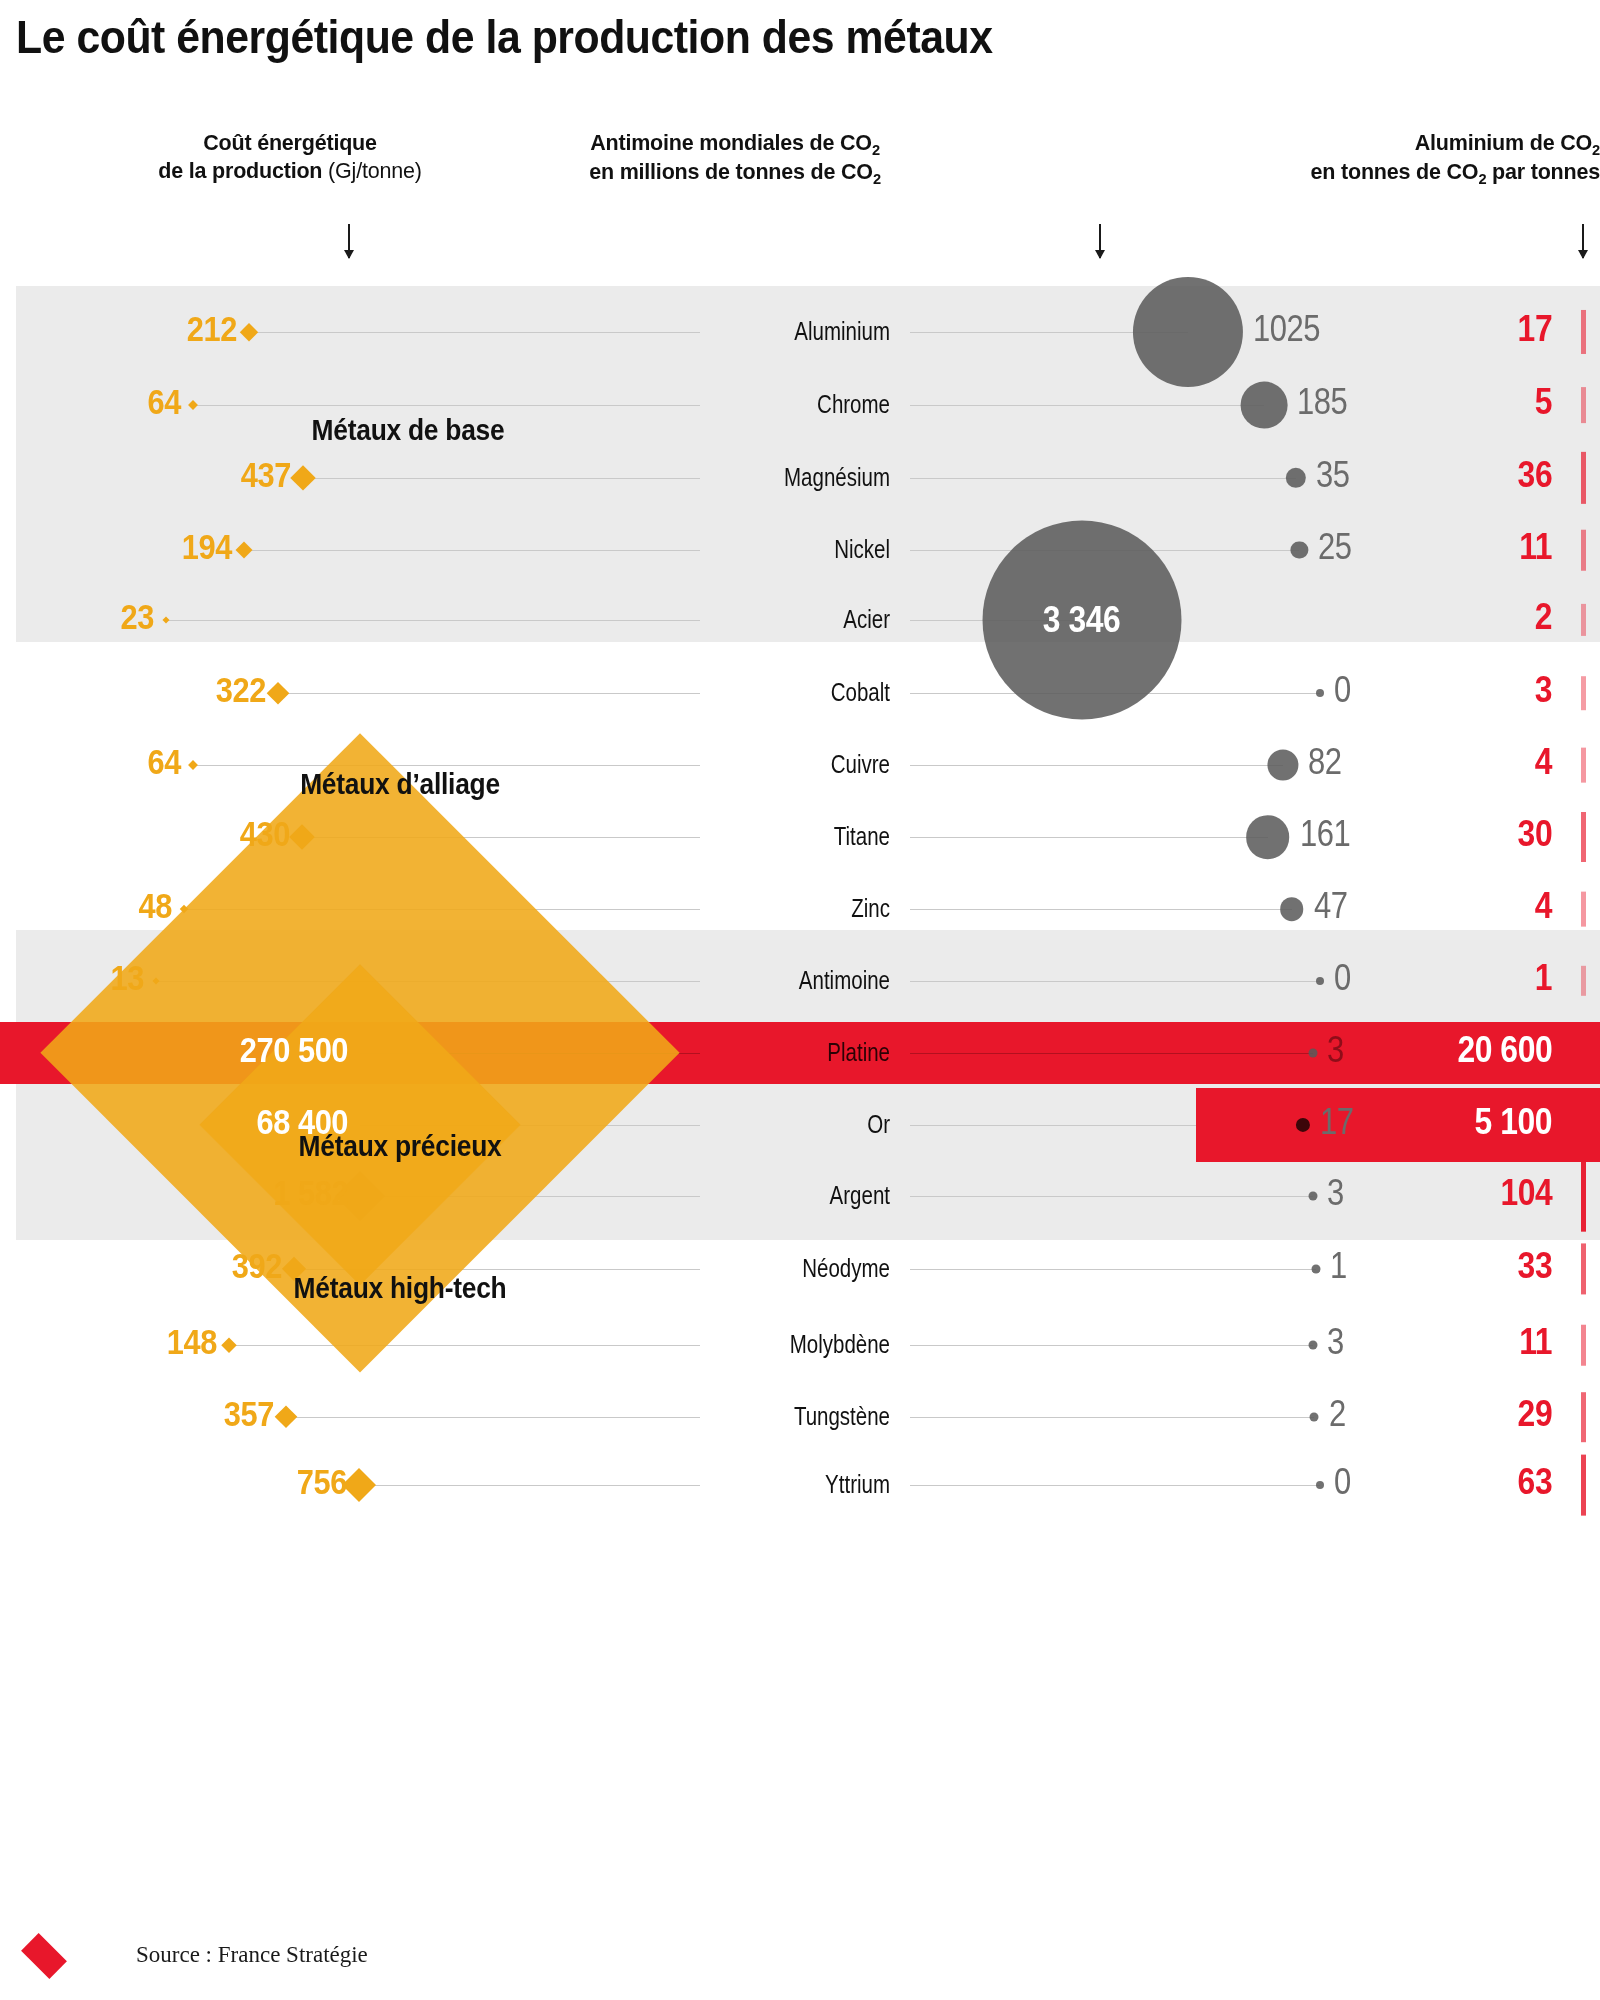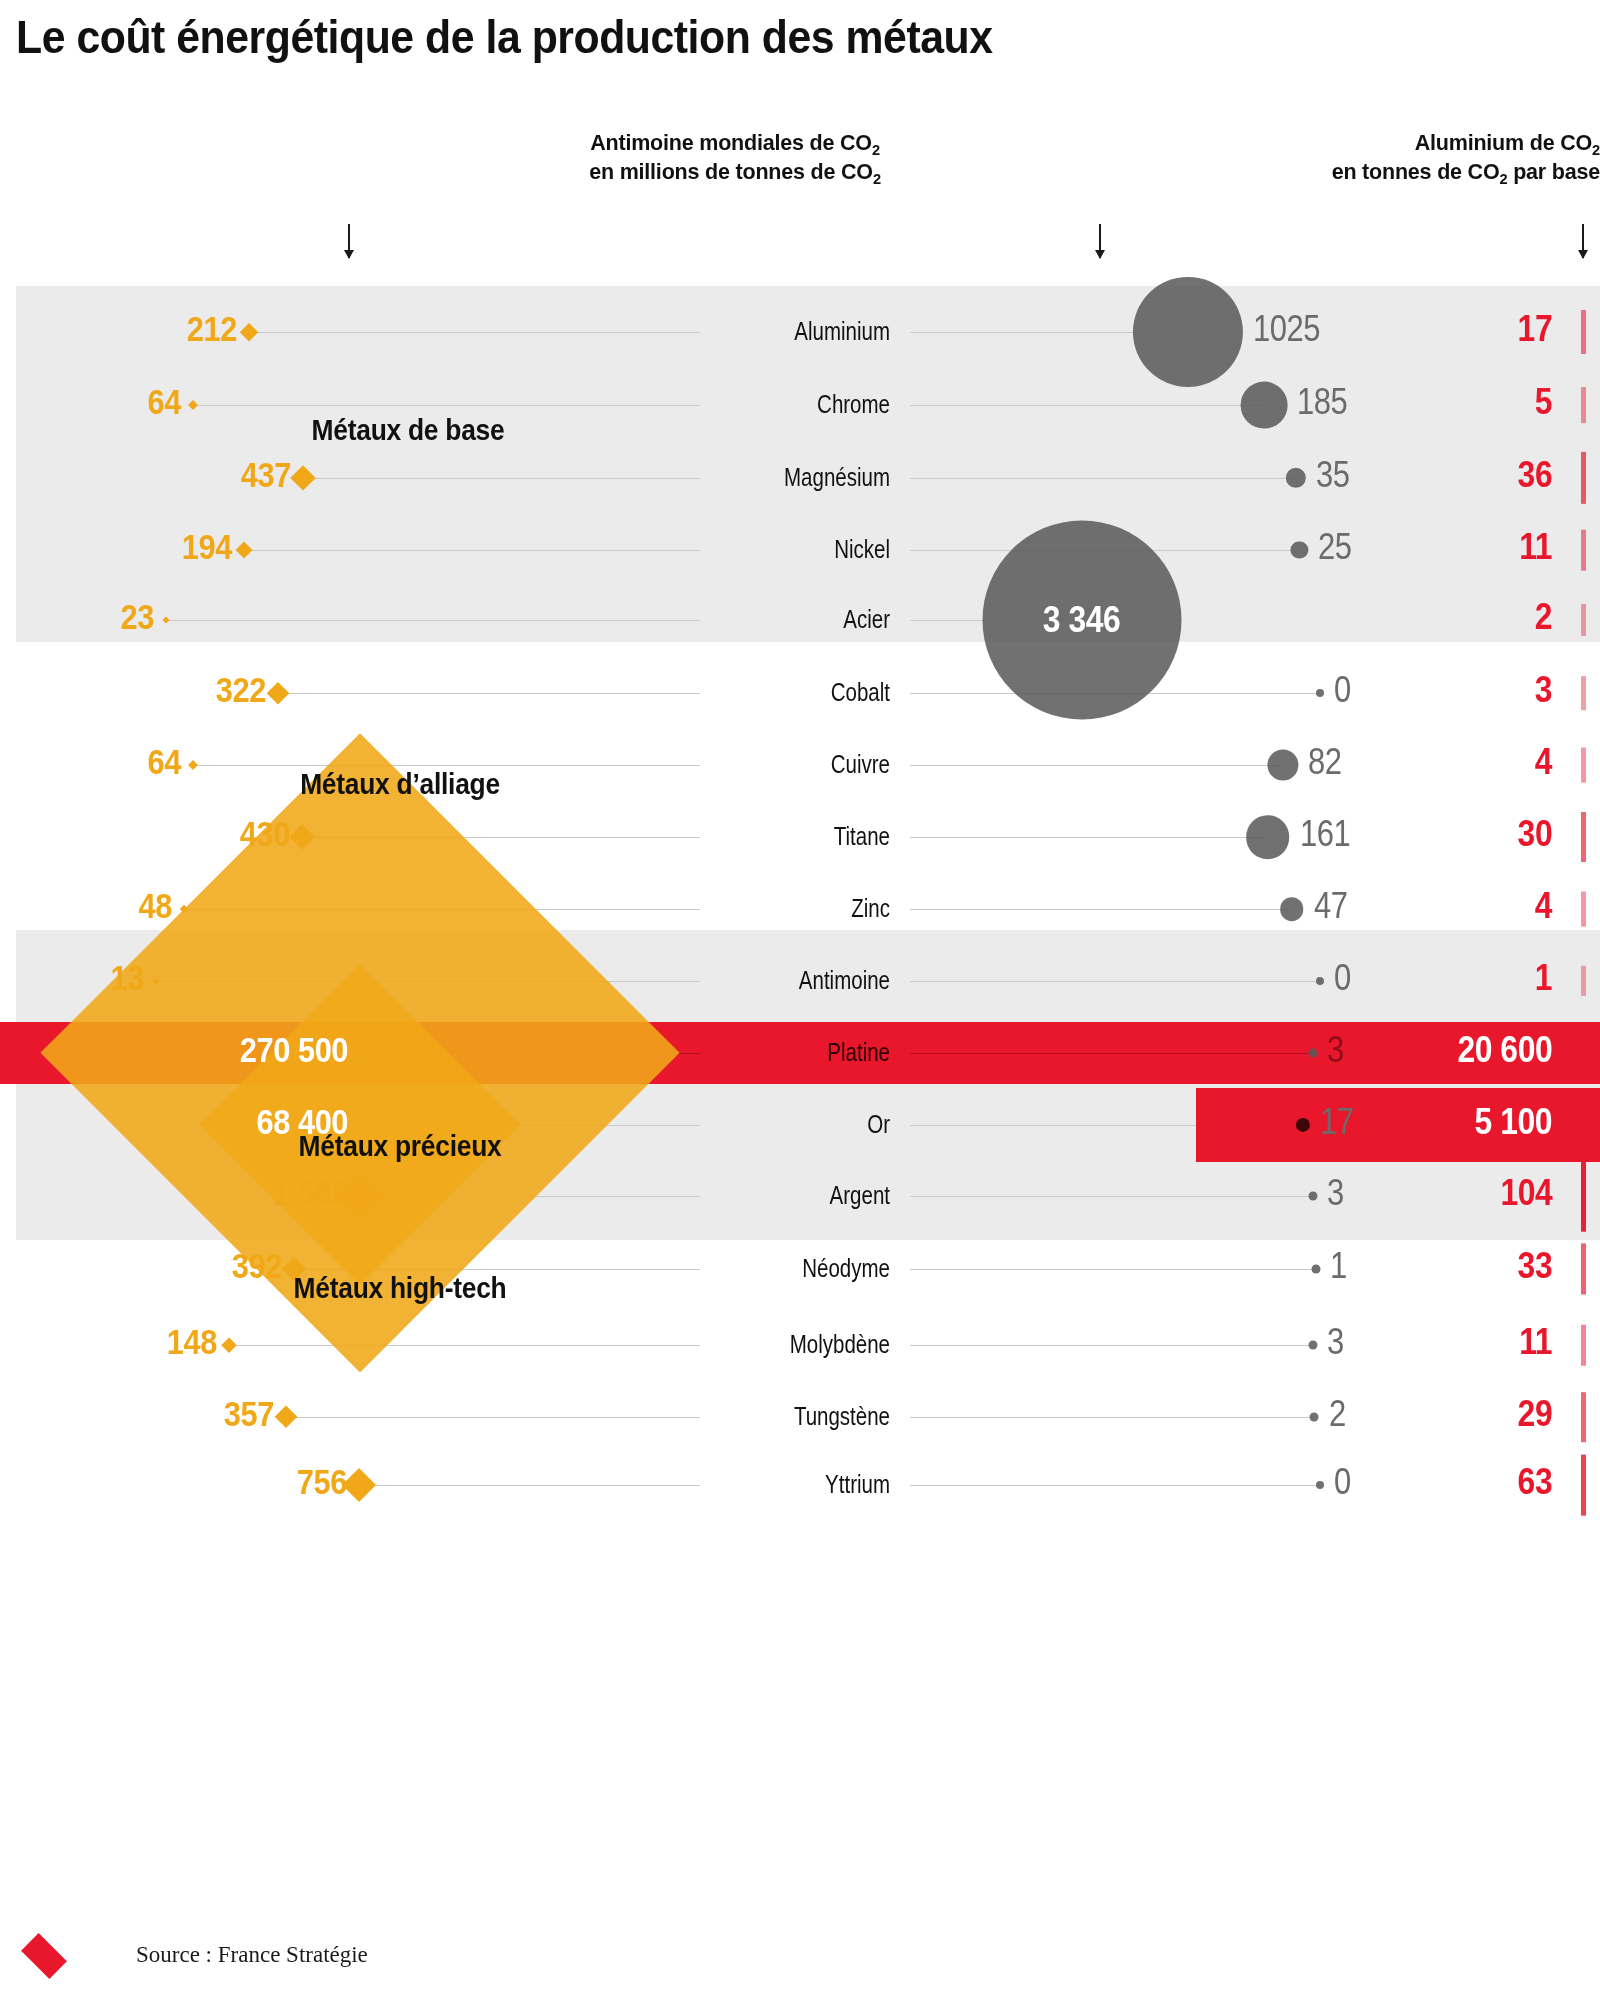--- a/index.html
+++ b/index.html
@@ -133,29 +133,36 @@
     white-space: nowrap;
   }
 </style>
 </head>
 <body>
 
 <div id="root">
 
   <div class="title">Le coût énergétique de la production des métaux</div>
 
+  <div class="colhead" id="head-energy">
+    <div>Coût énergétique</div>
+    <div>
+      <span>de la production</span>
+      <span class="light">(Gj/tonne)</span>
+    </div>
+  </div>
 
   <div class="colhead" id="head-global">
     <div><span>Antimoine mondiales de CO</span><sub>2</sub></div>
     <div><span>en millions de tonnes de CO</span><sub>2</sub></div>
   </div>
 
   <div class="colhead" id="head-per">
     <div><span>Aluminium de CO</span><sub>2</sub></div>
-    <div><span>en tonnes de CO</span><sub>2</sub><span> par base</span></div>
+    <div><span>en tonnes de CO</span><sub>2</sub><span> par tonnes</span></div>
   </div>
 
   <div class="arrow" id="arrow-energy"></div>
   <div class="arrow" id="arrow-global"></div>
   <div class="arrow" id="arrow-per"></div>
 
   <div id="chart-body">
       <div class="band" style="top: 286px; height: 356px;"></div>
       <div class="band" style="top: 930px; height: 310px;"></div>
       <div class="row" style="top: 332px;">

